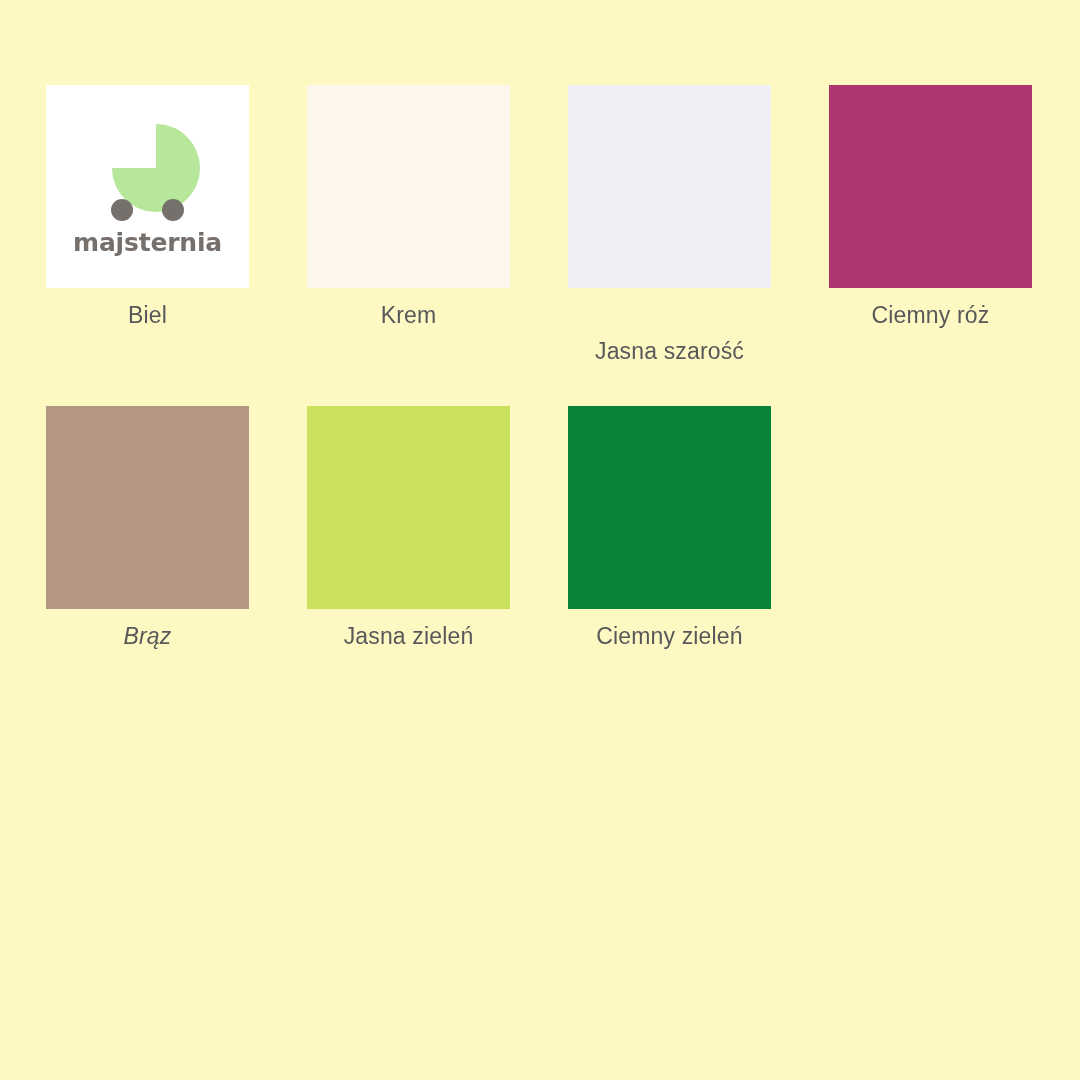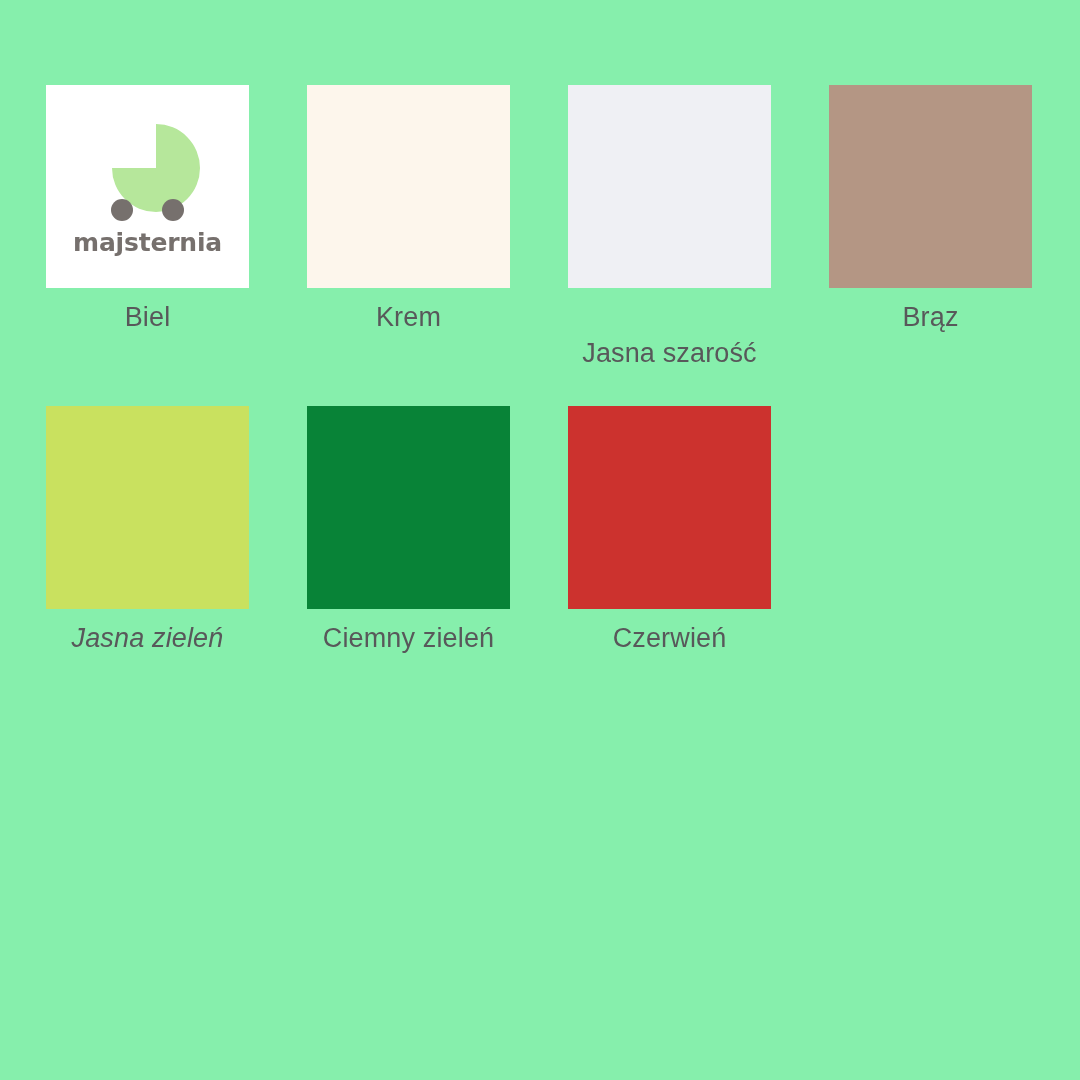--- a/index.html
+++ b/index.html
@@ -13,21 +13,21 @@
     height: 1080px;
     font-family: "Liberation Sans", "DejaVu Sans", sans-serif;
     -webkit-font-smoothing: antialiased;
     overflow: hidden;
   }
 
   .palette-page {
     position: relative;
     width: 1080px;
     height: 1080px;
-    background: #86efac;
+    background: #fef9c3;
     box-sizing: border-box;
   }
 
   .palette-grid {
     position: absolute;
     left: 46px;
     top: 85px;
     width: 988px;
     display: grid;
     grid-template-columns: repeat(4, 203px);
@@ -51,21 +51,21 @@
   .swatch-chip.is-white {
     background: #ffffff;
   }
 
   .swatch-label {
     position: absolute;
     left: 50%;
     transform: translateX(-50%);
     top: 219px;
     white-space: nowrap;
-    font-size: 27px;
+    font-size: 23px;
     font-weight: 400;
     color: #58585a;
     letter-spacing: 0.15px;
     line-height: 1;
   }
 
   
   .brand-logo {
     position: absolute;
     left: 0;
@@ -120,39 +120,39 @@
 
   <div class="swatch-cell">
     <span class="swatch-chip" style="background: rgb(239, 240, 244);"></span>
 
     <div class="swatch-label" style="color: rgb(88, 88, 90); margin-top: 36px;">Jasna szarość</div>
   </div>
 
 
 
 
+  <div class="swatch-cell">
+    <span class="swatch-chip" style="background: rgb(174, 53, 112);"></span>
+
+    <div class="swatch-label" style="color: rgb(88, 88, 90);">Ciemny róż</div>
+  </div>
 
   <div class="swatch-cell">
     <span class="swatch-chip" style="background: rgb(180, 150, 132);"></span>
 
-    <div class="swatch-label" style="color: rgb(88, 88, 90);">Brąz</div>
+    <div class="swatch-label" style="color: rgb(88, 88, 90); font-style: italic;">Brąz</div>
   </div>
 
   <div class="swatch-cell">
     <span class="swatch-chip" style="background: rgb(201, 225, 95);"></span>
 
-    <div class="swatch-label" style="color: rgb(88, 88, 90); font-style: italic;">Jasna zieleń</div>
+    <div class="swatch-label" style="color: rgb(88, 88, 90);">Jasna zieleń</div>
   </div>
 
   <div class="swatch-cell">
     <span class="swatch-chip" style="background: rgb(8, 131, 55);"></span>
 
     <div class="swatch-label" style="color: rgb(88, 88, 90);">Ciemny zieleń</div>
   </div>
 
 
-  <div class="swatch-cell">
-    <span class="swatch-chip" style="background: rgb(204, 50, 46);"></span>
-
-    <div class="swatch-label" style="color: rgb(88, 88, 90);">Czerwień</div>
-  </div>
 </div>
 </div>
 
 </body></html>

